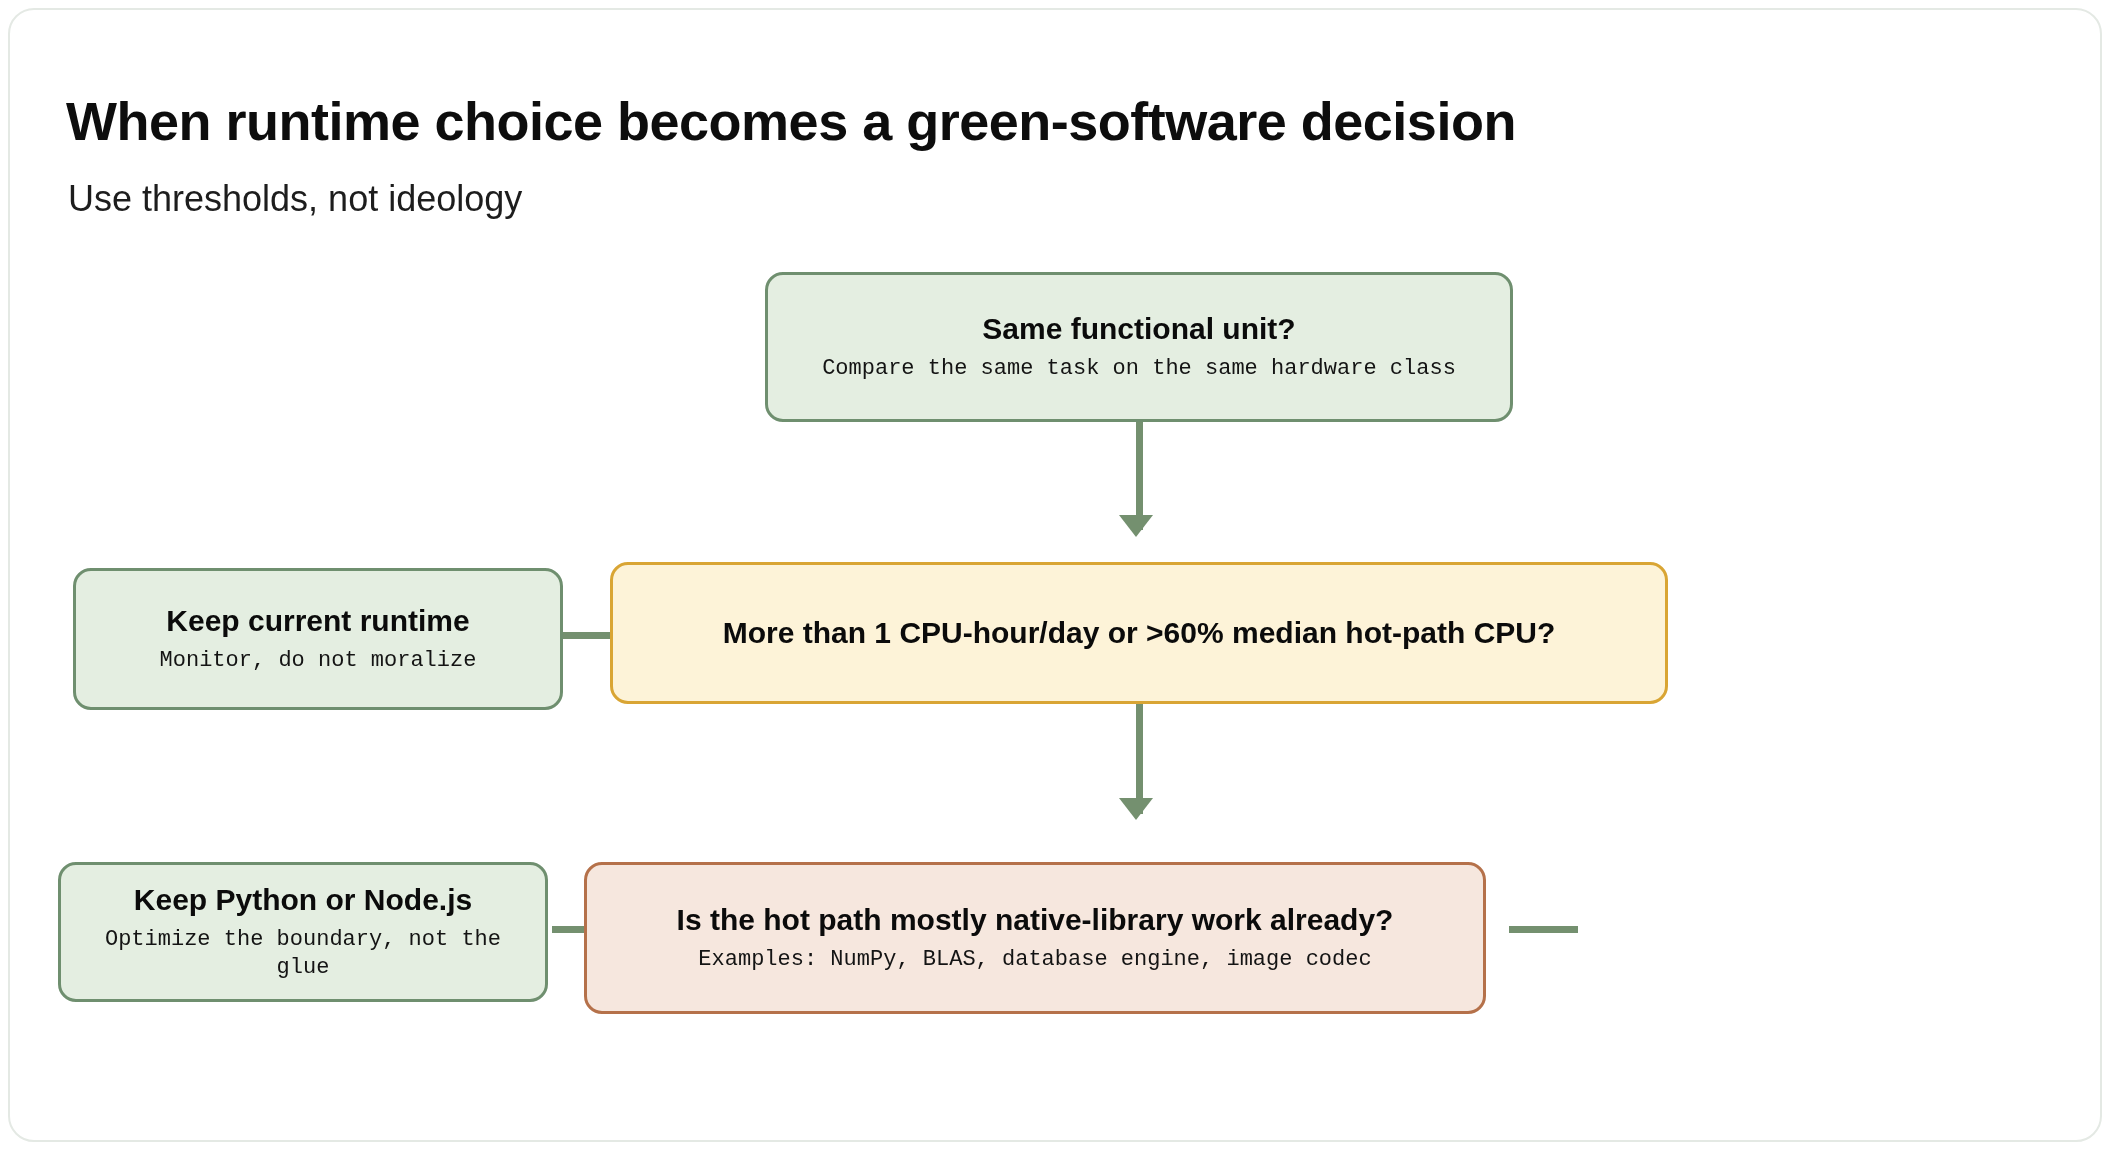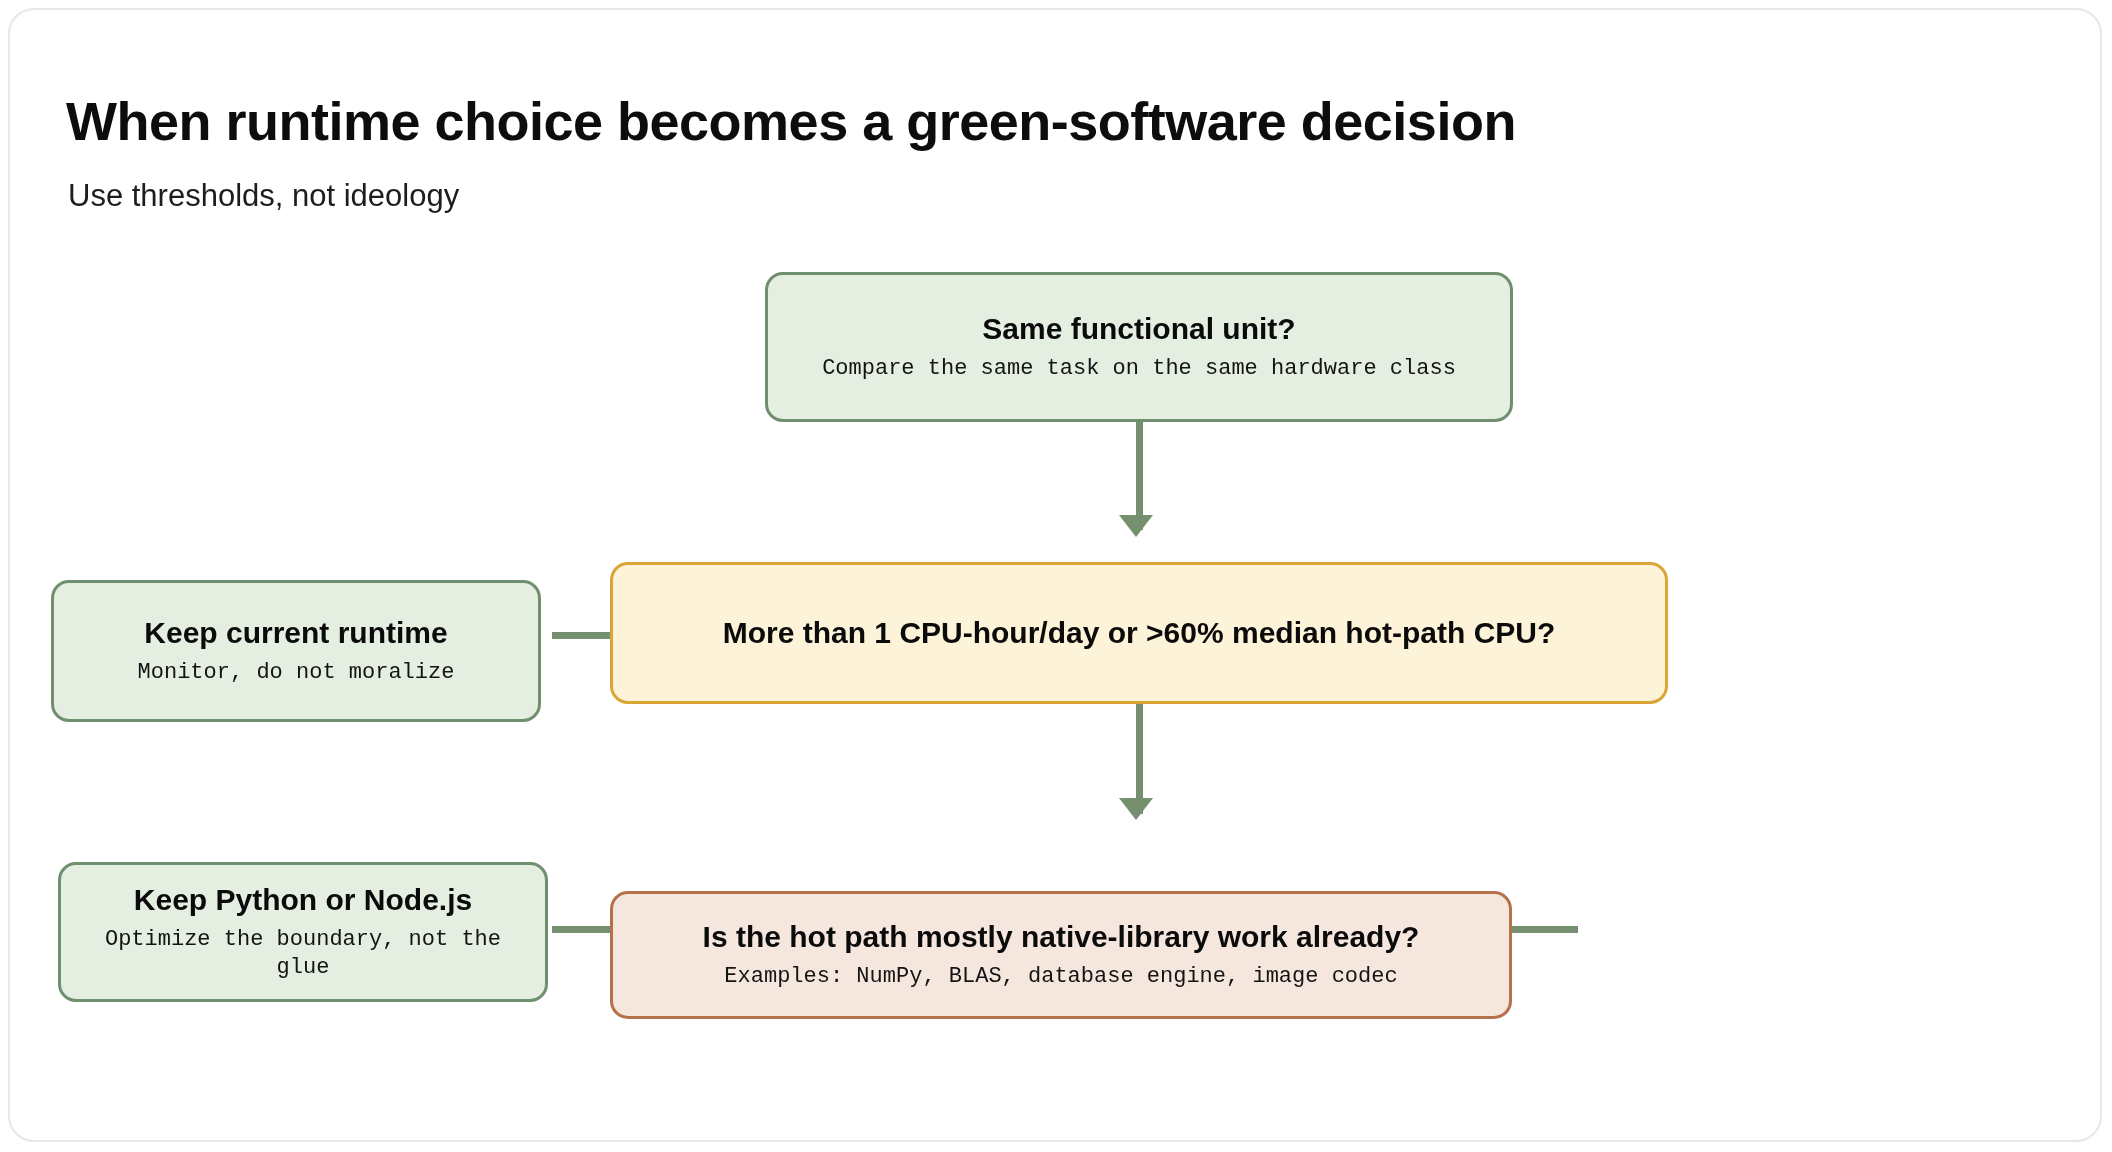--- a/index.html
+++ b/index.html
@@ -35,21 +35,21 @@
     font-weight: 700;
     letter-spacing: -0.5px;
     color: #0d0d0d;
     white-space: nowrap;
     margin-top: 24px;
   }
   .subtitle {
     position: absolute;
     left: 58px;
     top: 168px;
-    font-size: 31px;
+    font-size: 36px;
     font-weight: 400;
     color: #1d1d1d;
     white-space: nowrap;
   }
 
   
   .canvas {
     position: absolute;
     left: 0;
     top: 0;
@@ -85,22 +85,22 @@
   }
   .node.wrap .n-sub { white-space: normal; }
 
   .node.green  { background: #e4eee1; border: 3px solid #6f8f6f; }
   .node.amber  { background: #fdf3d8; border: 3px solid #d9a534; }
   .node.rose   { background: #f6e7de; border: 3px solid #b5714a; }
 
   
   #node-same-unit      { left: 755px; top: 262px;  width: 748px; height: 150px; }
   #node-threshold      { left: 600px; top: 552px;  width: 1058px; height: 142px; text-align: center; }
-  #node-keep-runtime   { left: 41px;  top: 558px;  width: 490px; height: 142px; margin-top: 12px; }
-  #node-native-lib     { left: 600px; top: 852px;  width: 902px; height: 128px; margin-top: 29px; }
+  #node-keep-runtime   { left: 63px;  top: 558px;  width: 490px; height: 142px; }
+  #node-native-lib     { left: 574px; top: 852px;  width: 902px; height: 152px; }
   #node-keep-python    { left: 48px;  top: 852px;  width: 490px; height: 140px; }
   #node-benchmark      { left: 1565px; top: 838px; width: 478px; height: 196px; }
 
   
   .conn {
     position: absolute;
     background: #74906f;
   }
   .conn.v { width: 7px; }
   .conn.h { height: 7px; }

